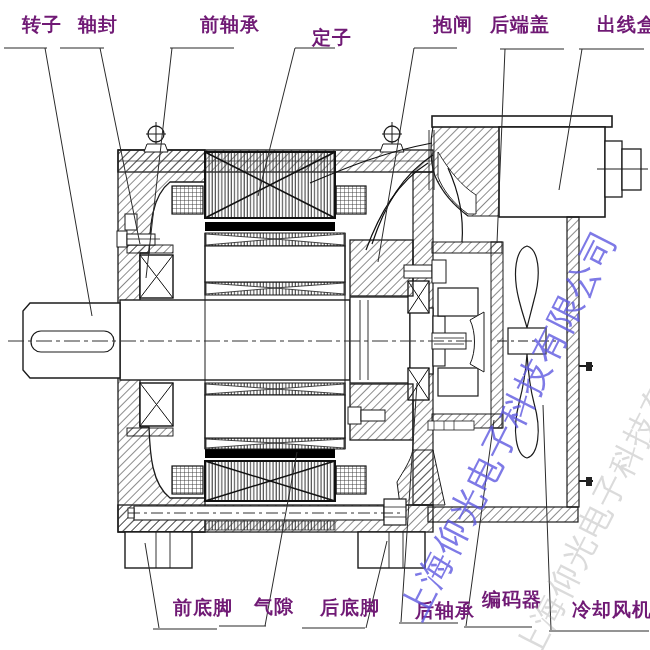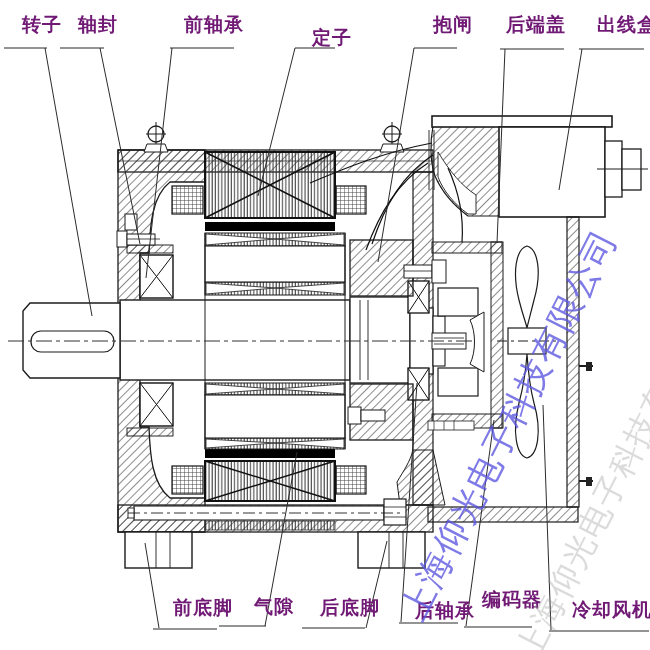--- a/index.html
+++ b/index.html
@@ -267,24 +267,24 @@
     <line x1="265" y1="626" x2="297" y2="452"></line>
     <line x1="366" y1="628" x2="387" y2="541"></line>
     <line x1="401" y1="622" x2="417" y2="383"></line>
     <line x1="466" y1="626" x2="494" y2="420"></line>
     <line x1="551" y1="630" x2="543" y2="405"></line>
   </g>
 </svg>
 
 <div class="lbl" style="left:6px;top:15px">转子</div>
 <div class="lbl" style="left:62px;top:15px">轴封</div>
-<div class="lbl" style="left:168px;top:15px">前轴承</div>
+<div class="lbl" style="left:184px;top:15px">前轴承</div>
 <div class="lbl" style="left:296px;top:28px">定子</div>
 <div class="lbl" style="left:417px;top:15px">抱闸</div>
-<div class="lbl" style="left:490px;top:15px">后端盖</div>
+<div class="lbl" style="left:474px;top:15px">后端盖</div>
 <div class="lbl" style="left:581px;top:15px">出线盒</div>
 
 <div class="lbl" style="left:157px;top:598px">前底脚</div>
 <div class="lbl" style="left:238px;top:597px">气隙</div>
 <div class="lbl" style="left:304px;top:598px">后底脚</div>
 <div class="lbl" style="left:399px;top:601px">后轴承</div>
 <div class="lbl" style="left:466px;top:590px">编码器</div>
 <div class="lbl" style="left:556px;top:600px">冷却风机</div>
 
 <div class="watermark ghost">上海仰光电子科技有限公司</div>

